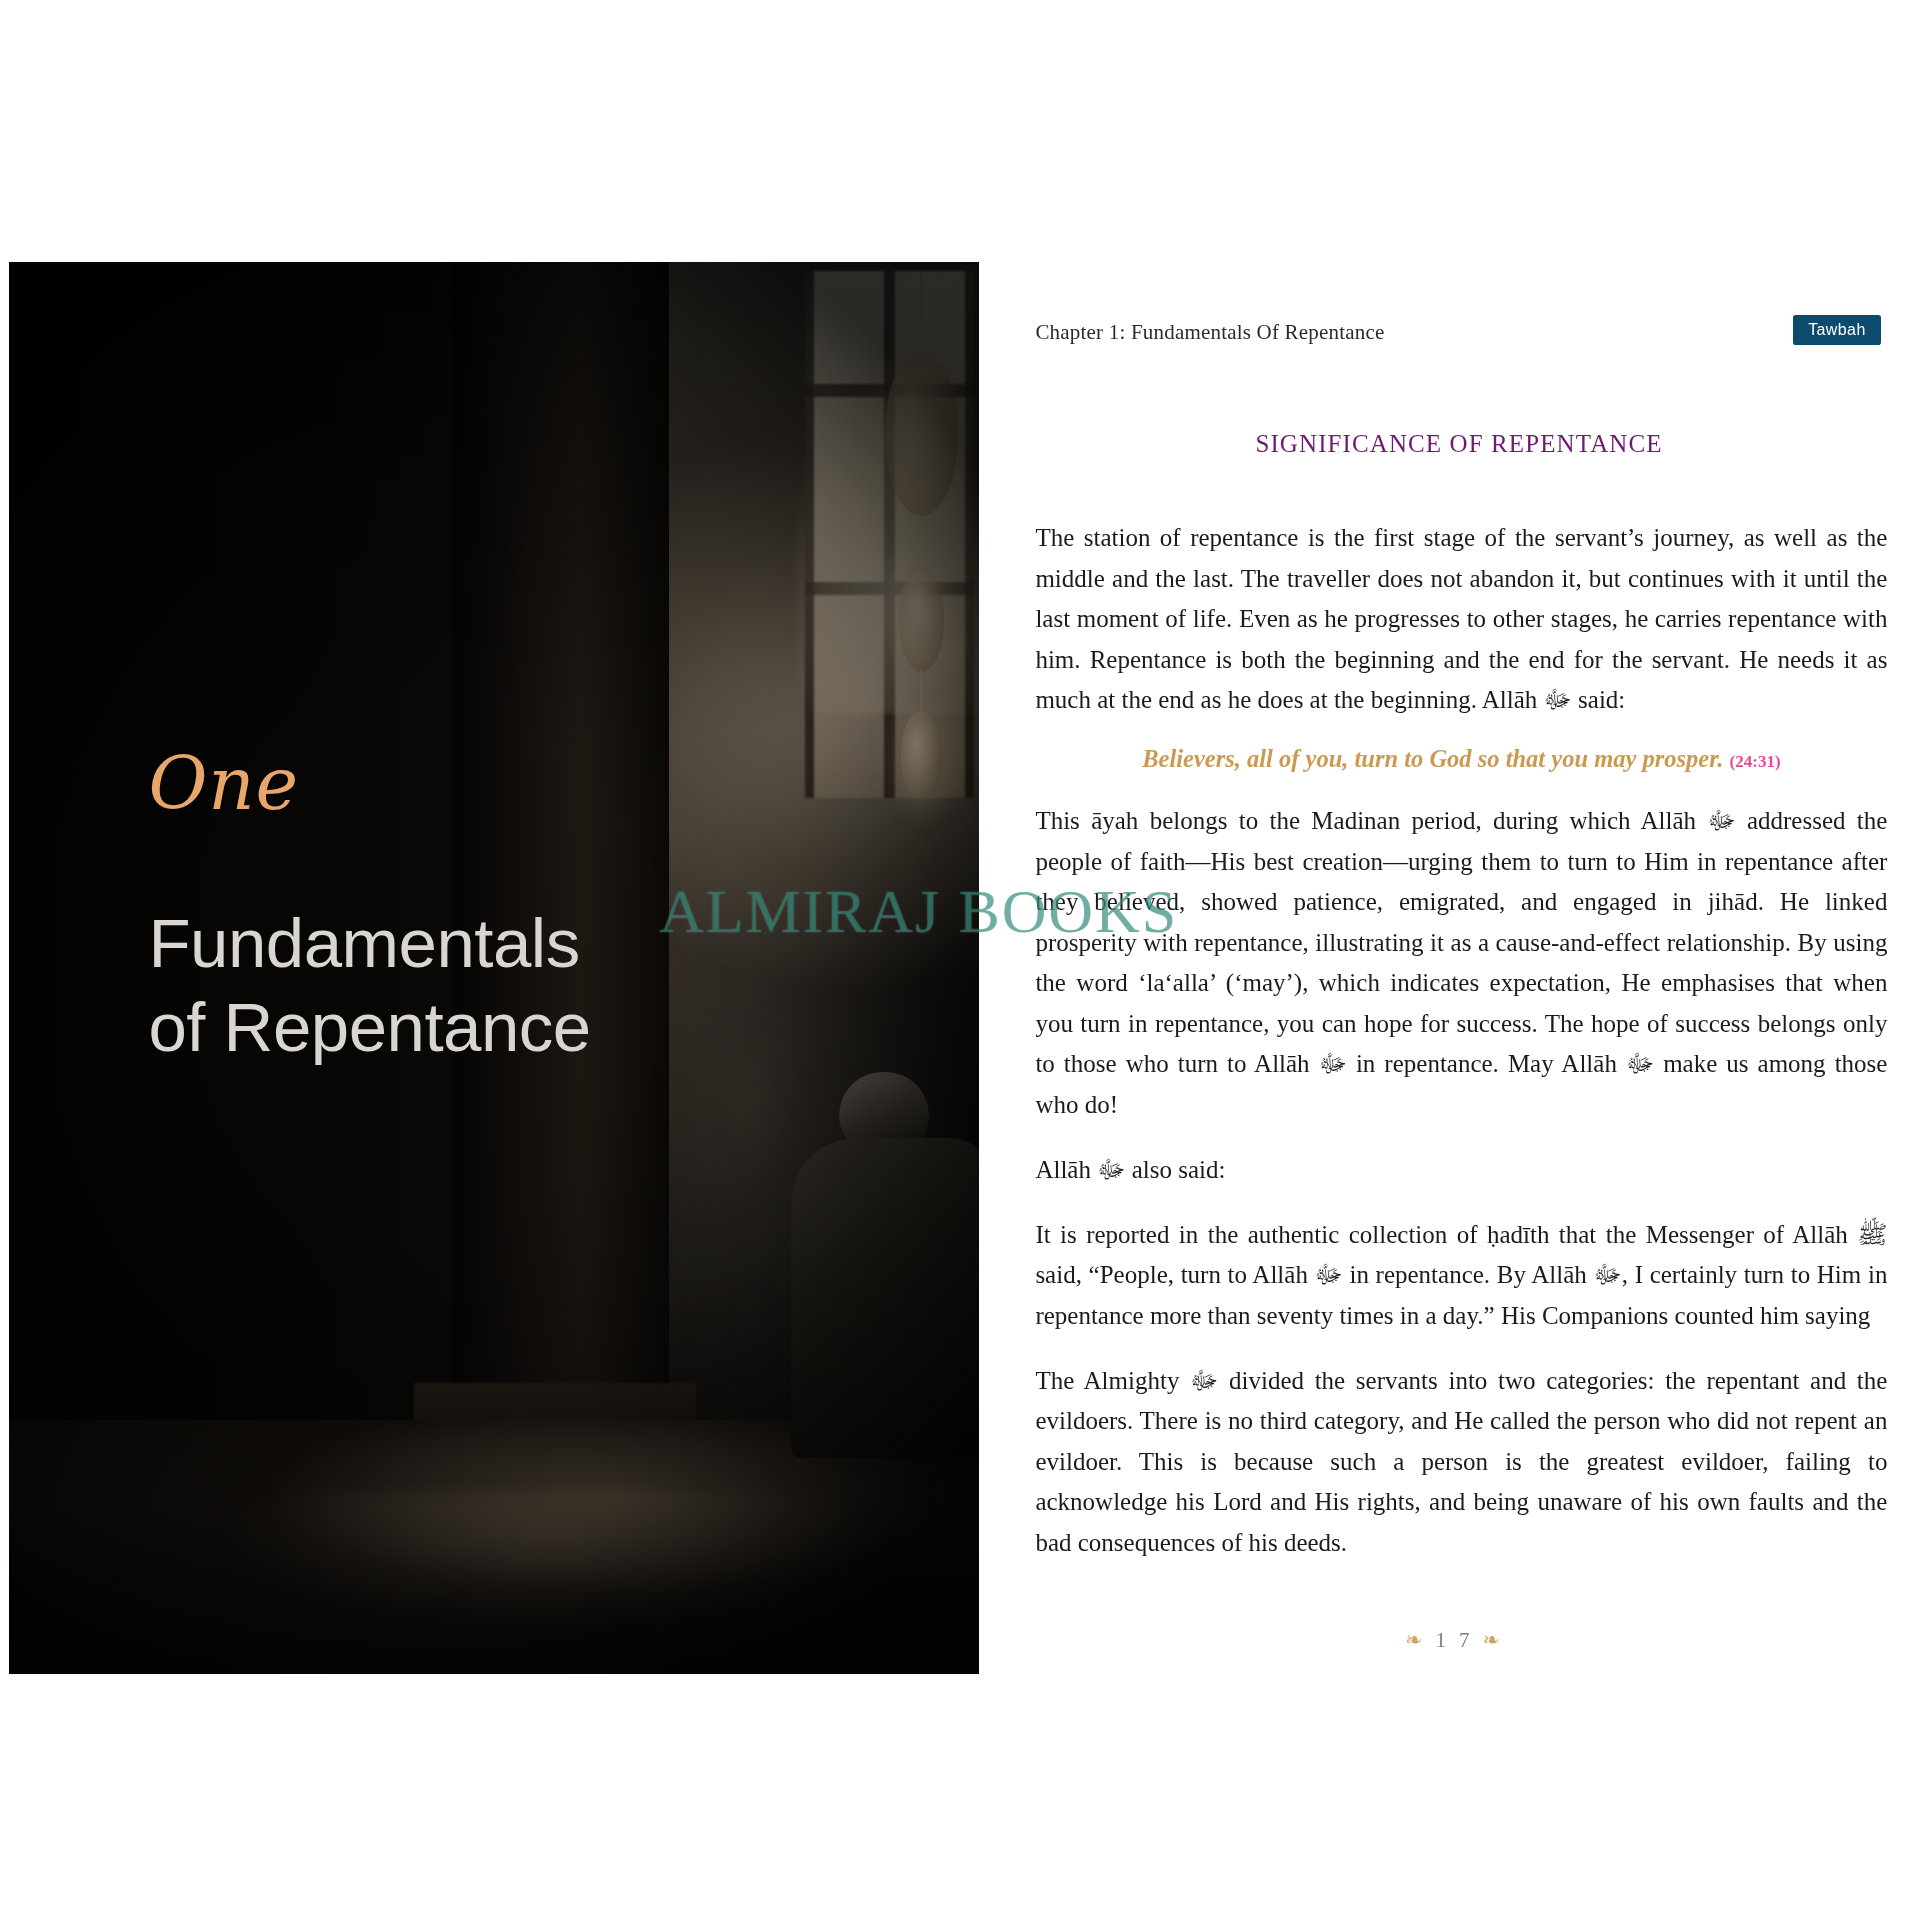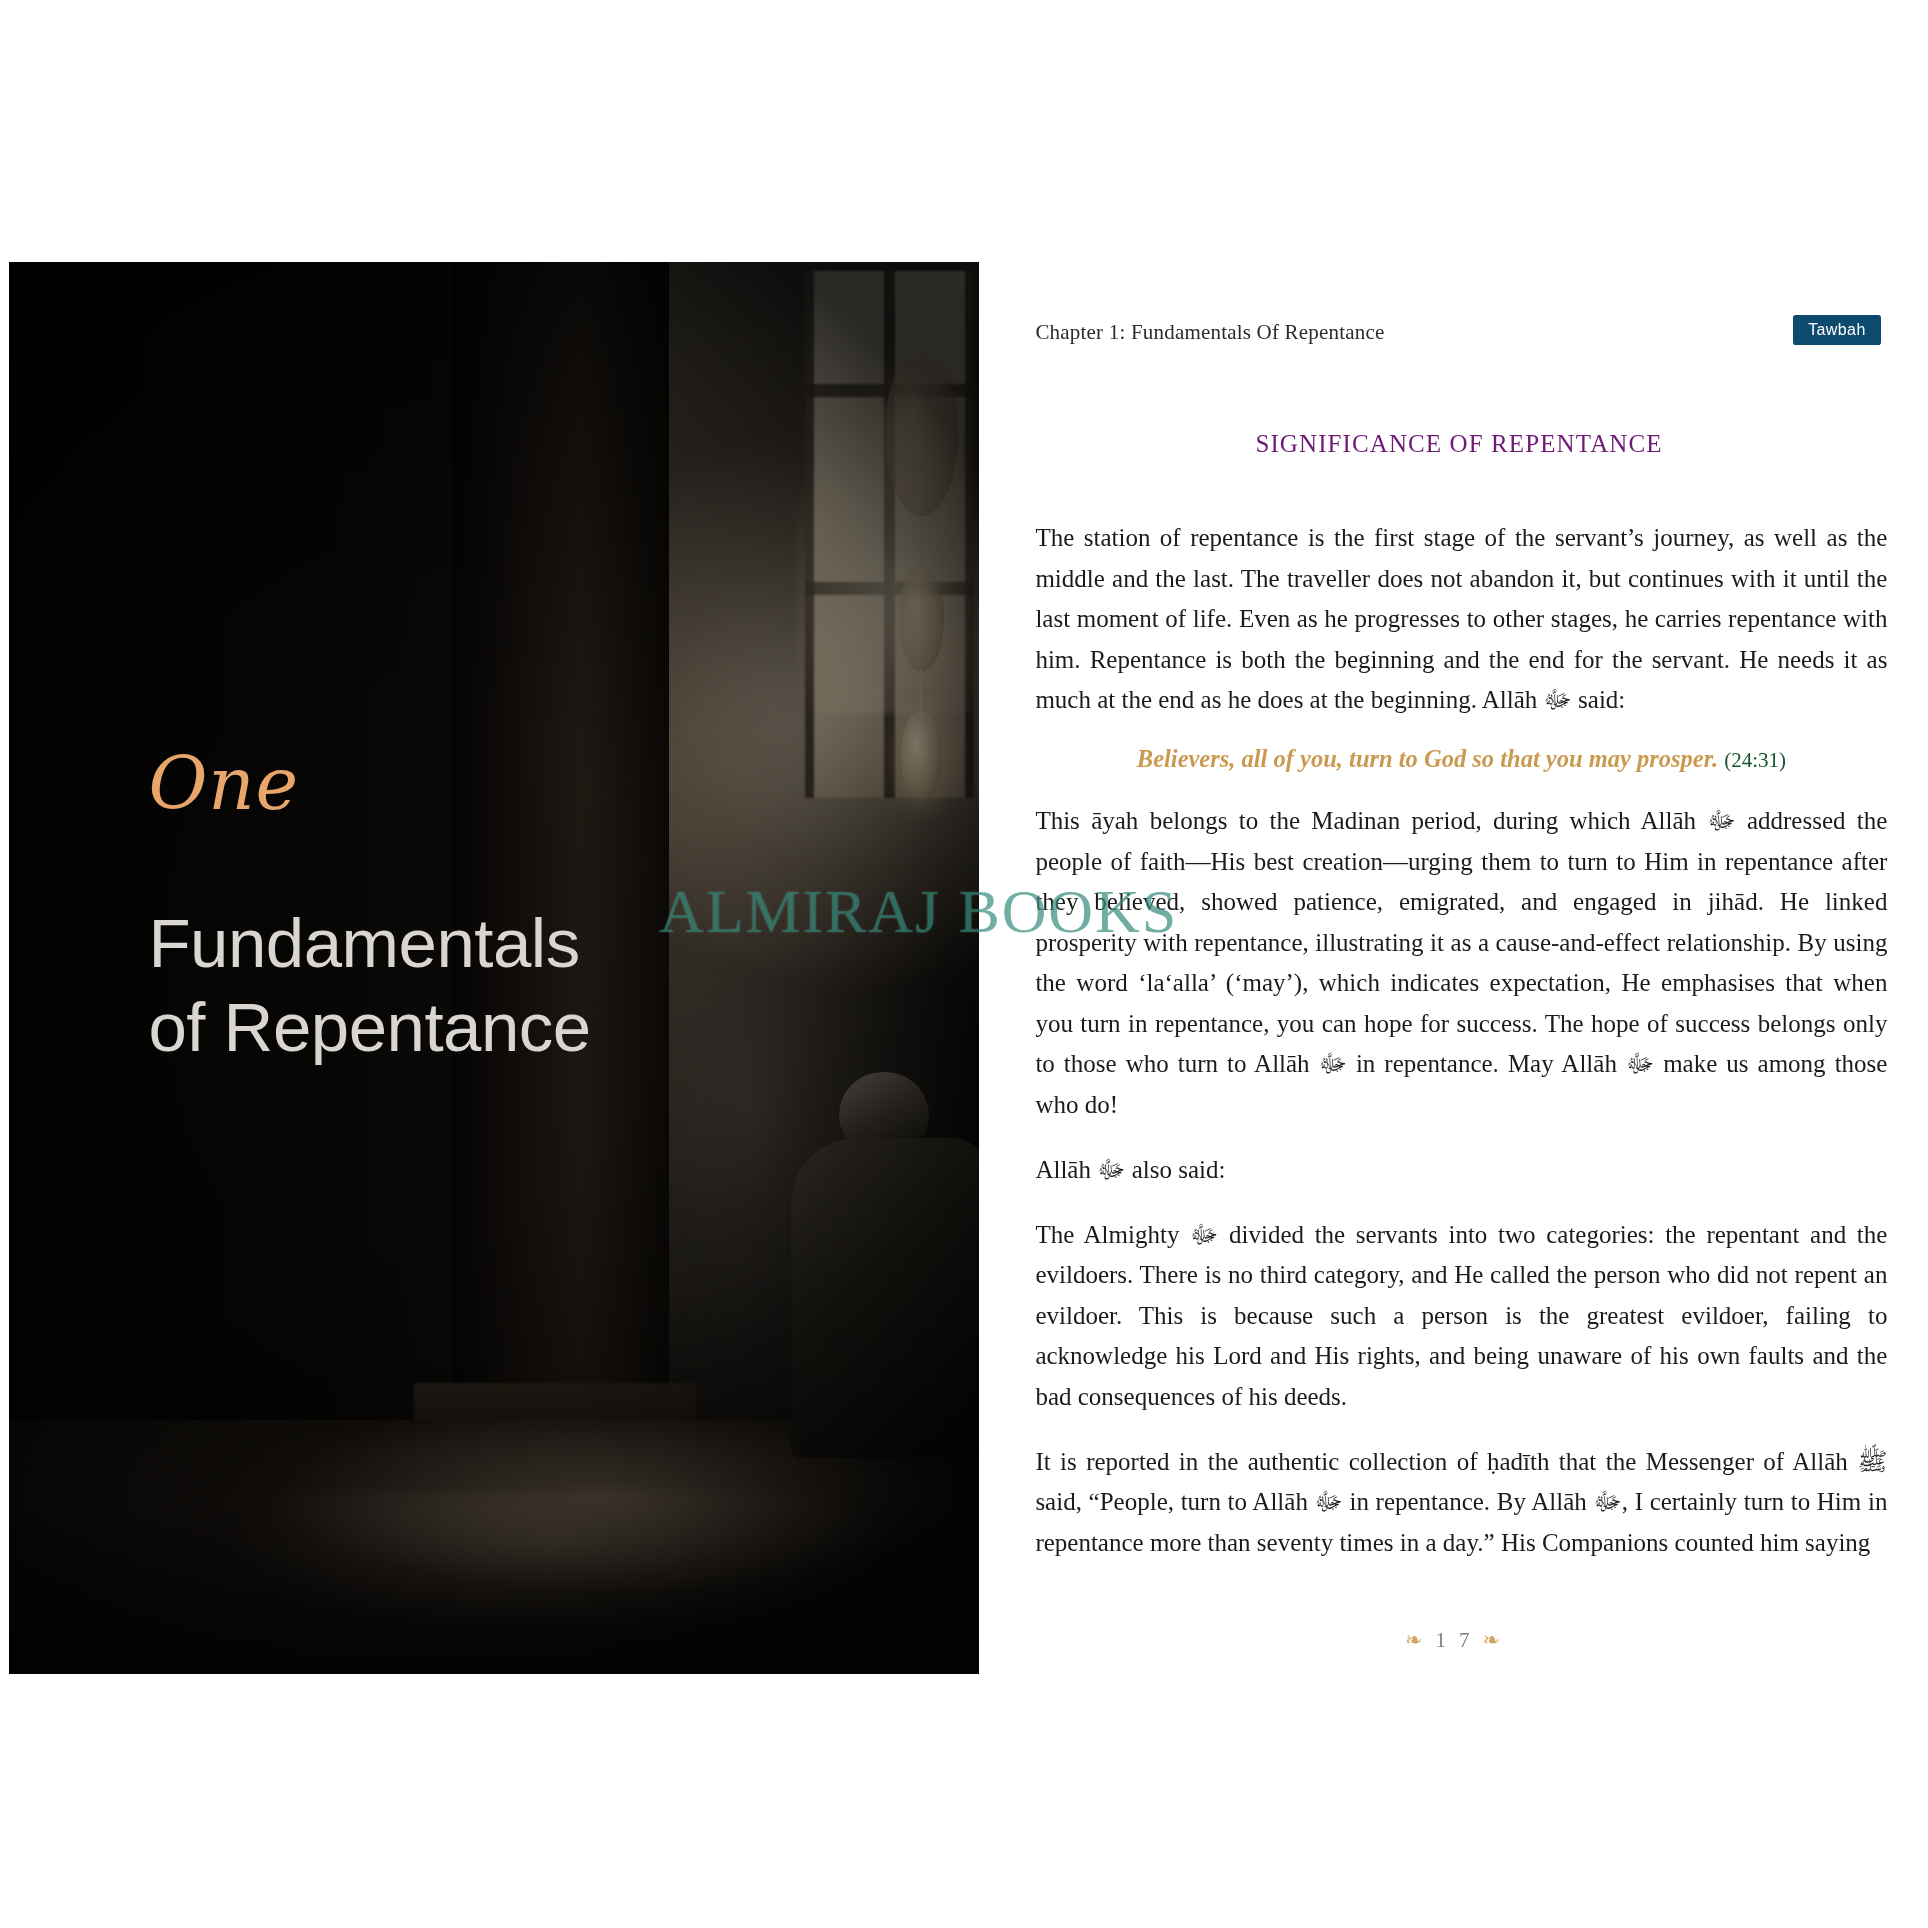--- a/index.html
+++ b/index.html
@@ -283,24 +283,24 @@
   }
   .translation {
     margin: 0 0 28px 0;
     text-align: center;
     font-size: 24.5px;
     color: #c99a4f;
     font-style: italic;
     font-weight: bold;
   }
   .translation .ref {
-    color: #14532d;
+    color: #ec4899;
     font-style: normal;
-    font-weight: normal;
-    font-size: 21px;
+    font-weight: bold;
+    font-size: 17px;
   }
 
   .folio {
     position: absolute;
     left: 0;
     bottom: 21px;
     width: 866px;
     text-align: center;
     font-size: 21px;
     color: #7d7d7d;
@@ -360,22 +360,22 @@
         <div class="translation">
           <span>Believers, all of you, turn to God so that you may prosper.</span>
           <span class="ref">(24:31)</span>
         </div>
       </div>
 
       <p class="body">This āyah belongs to the Madinan period, during which Allāh ﷻ addressed the people of faith—His best creation—urging them to turn to Him in repentance after they believed, showed patience, emigrated, and engaged in jihād. He linked prosperity with repentance, illustrating it as a cause-and-effect relationship. By using the word ‘la‘alla’ (‘may’), which indicates expectation, He emphasises that when you turn in repentance, you can hope for success. The hope of success belongs only to those who turn to Allāh ﷻ in repentance. May Allāh ﷻ make us among those who do!</p>
       <p class="body">Allāh ﷻ also said:</p>
 
 
+      <p class="body">It is reported in the authentic collection of ḥadīth that the Messenger of Allāh ﷺ said, “People, turn to Allāh ﷻ in repentance. By Allāh ﷻ, I certainly turn to Him in repentance more than seventy times in a day.” His Companions counted him saying</p>
       <p class="body">The Almighty ﷻ divided the servants into two categories: the repentant and the evildoers. There is no third category, and He called the person who did not repent an evildoer. This is because such a person is the greatest evildoer, failing to acknowledge his Lord and His rights, and being unaware of his own faults and the bad consequences of his deeds.</p>
-      <p class="body">It is reported in the authentic collection of ḥadīth that the Messenger of Allāh ﷺ said, “People, turn to Allāh ﷻ in repentance. By Allāh ﷻ, I certainly turn to Him in repentance more than seventy times in a day.” His Companions counted him saying</p>
     </div>
 
     <div class="folio">
       <span class="orn">❧</span><span>17</span><span class="orn">❧</span>
     </div>
   </div>
 
 </div>
 
 

